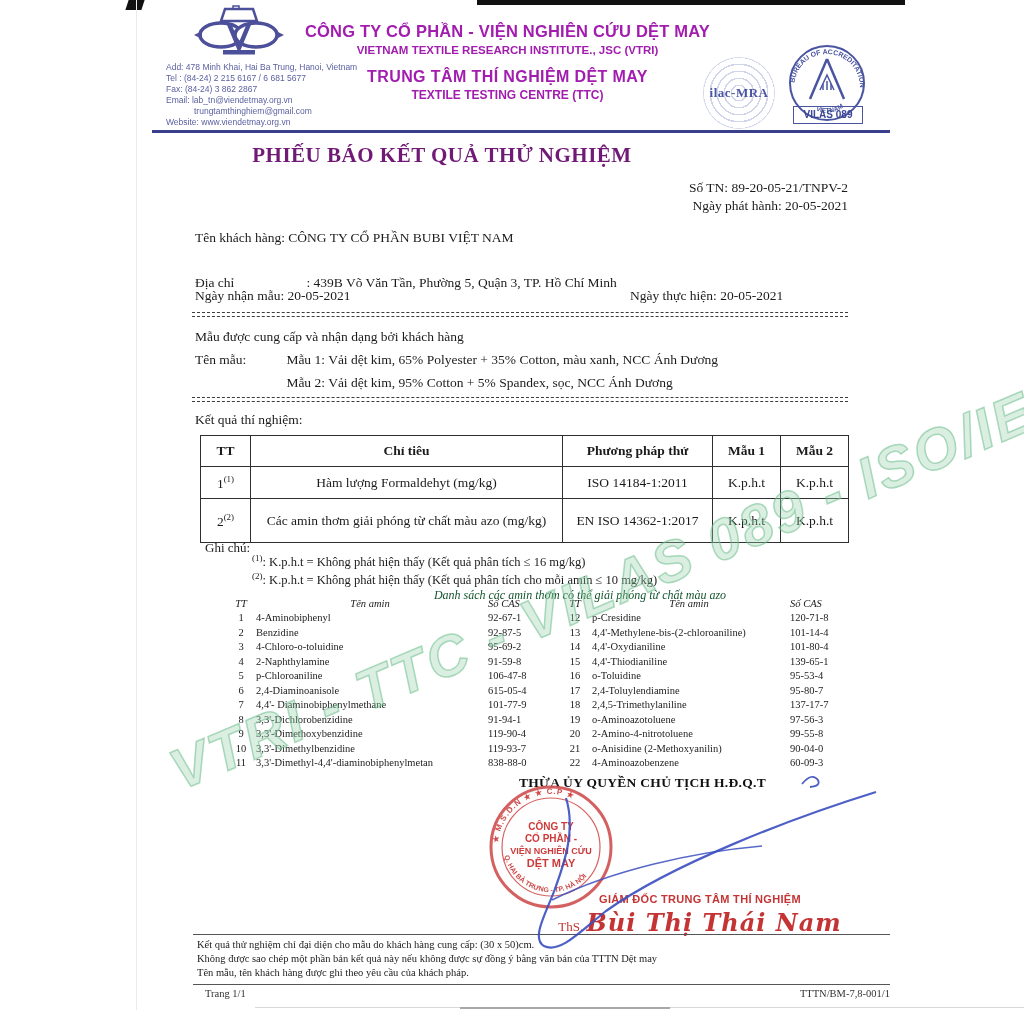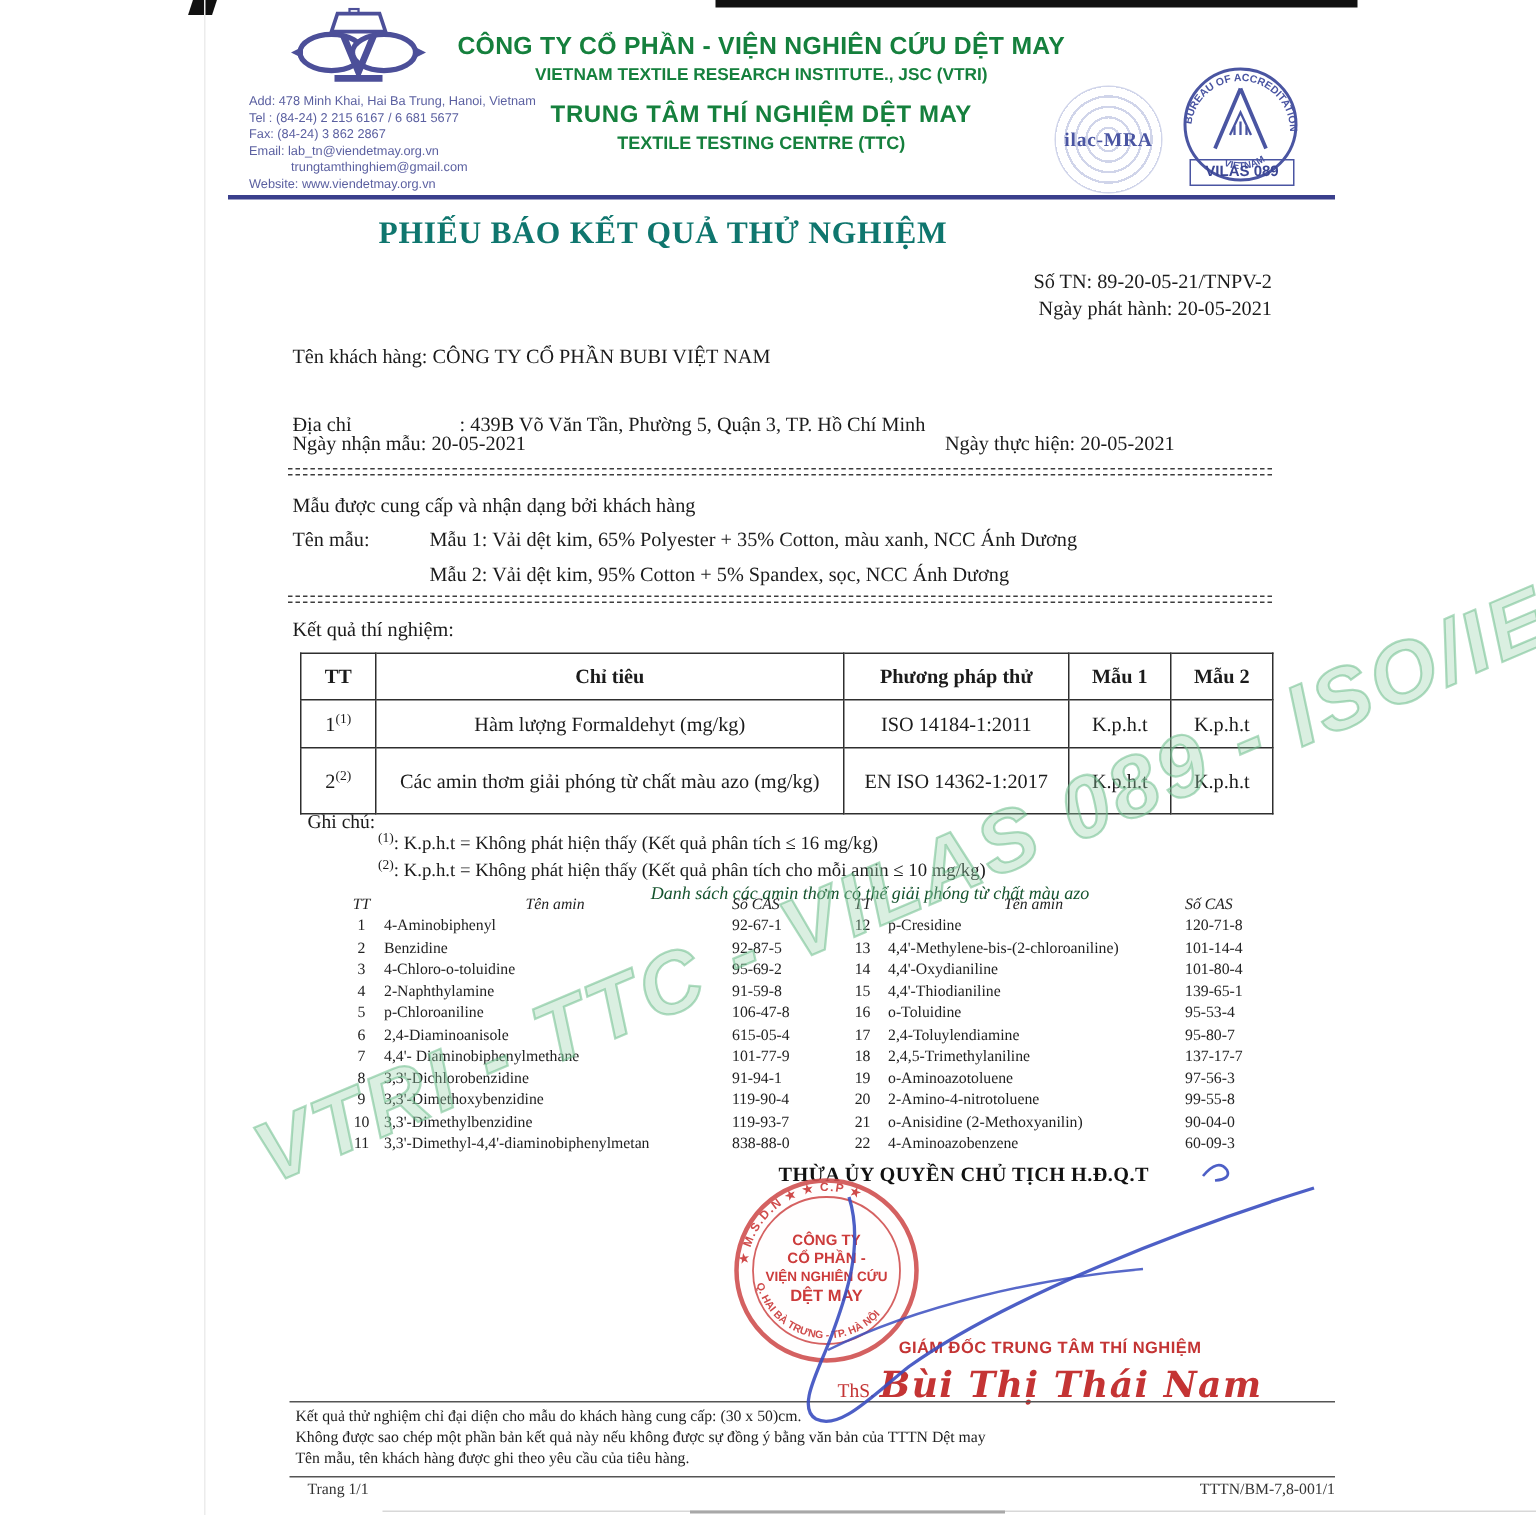--- a/index.html
+++ b/index.html
@@ -15,36 +15,36 @@
   
   .art-topbar{left:477px;top:0;width:428px;height:5px;background:#111;}
   .art-topleft{left:127px;top:0;width:16px;height:10px;background:#111;transform:skewX(-18deg);}
   .art-leftedge{left:136px;top:0;width:1px;height:1010px;background:#ececec;}
   .art-bottomline{left:255px;top:1007px;width:770px;height:1px;background:#d8d8d8;}
   .art-bottomline-dark{left:460px;top:1007px;width:210px;height:2px;background:#a8a8a8;}
 
   
   .contact{left:166px;top:62px;width:255px;font-size:8.5px;line-height:11px;color:#5a5fa0;}
   .contact .indent{padding-left:28px;}
-  .head-center{left:285px;top:22px;width:445px;text-align:center;color:#15803d;}
+  .head-center{left:285px;top:22px;width:445px;text-align:center;color:#a21caf;}
   .head-center .h1{font-size:16.5px;font-weight:bold;letter-spacing:.2px;}
   .head-center .h2{font-size:11.5px;font-weight:bold;margin-top:3px;}
   .head-center .h3{font-size:16px;font-weight:bold;margin-top:12px;letter-spacing:.4px;}
   .head-center .h4{font-size:12px;font-weight:bold;margin-top:2px;}
   .head-rule{left:152px;top:130px;width:738px;height:3px;background:#3a3f8c;}
 
   .ilac{left:703px;top:57px;width:72px;height:72px;border-radius:50%;
     background:repeating-radial-gradient(circle at 50% 50%, rgba(100,115,185,.30) 0 1.5px, transparent 1.5px 7px);
     display:flex;align-items:center;justify-content:center;}
   .ilac span{font-size:13px;font-weight:bold;color:#4a55a2;letter-spacing:.5px;}
   .vilas-box{left:793px;top:106px;width:68px;height:16px;border:1px solid #4a55a2;
     color:#3b4694;font-size:10px;font-weight:bold;text-align:center;line-height:16px;}
 
   
-  .doc-title{left:0;top:143px;width:884px;text-align:center;font-size:21px;font-weight:bold;color:#0f766e;letter-spacing:.5px;}
+  .doc-title{left:0;top:143px;width:884px;text-align:center;font-size:21px;font-weight:bold;color:#701a75;letter-spacing:.5px;}
   .meta{left:560px;top:179px;width:288px;text-align:right;font-size:13.5px;line-height:18px;color:#1b1b1b;}
 
   
   .row-line{left:195px;width:655px;font-size:13.5px;color:#1b1b1b;}
   .lbl-w{display:inline-block;width:108px;}
   .sep{left:192px;width:656px;height:3px;border-top:1.4px dashed #3c3c3c;border-bottom:1.4px dashed #3c3c3c;}
 
   
   table.results{left:200px;top:435px;position:absolute;border-collapse:collapse;table-layout:fixed;}
   table.results td,table.results th{border:1px solid #2e2e2e;text-align:center;vertical-align:middle;
@@ -394,16 +394,16 @@
 
 <div class="abs director sans">GIÁM ĐỐC TRUNG TÂM THÍ NGHIỆM</div>
 <div class="abs dname">
   <span>ThS.</span>
   <span class="script">Bùi Thị Thái Nam</span>
 </div>
 
 <div class="abs foot-rule" style="top:934px;"></div>
 <div class="abs foot-note" style="top:939px;">Kết quả thử nghiệm chỉ đại diện cho mẫu do khách hàng cung cấp: (30 x 50)cm.</div>
 <div class="abs foot-note" style="top:953px;">Không được sao chép một phần bản kết quả này nếu không được sự đồng ý bằng văn bản của TTTN Dệt may</div>
-<div class="abs foot-note" style="top:967px;">Tên mẫu, tên khách hàng được ghi theo yêu cầu của tiêu hàng.</div>
+<div class="abs foot-note" style="top:967px;">Tên mẫu, tên khách hàng được ghi theo yêu cầu của khách pháp.</div>
 <div class="abs foot-rule" style="top:984px;"></div>
 <div class="abs foot-page">Trang 1/1</div>
 <div class="abs foot-form">TTTN/BM-7,8-001/1</div>
 
 </body></html>

